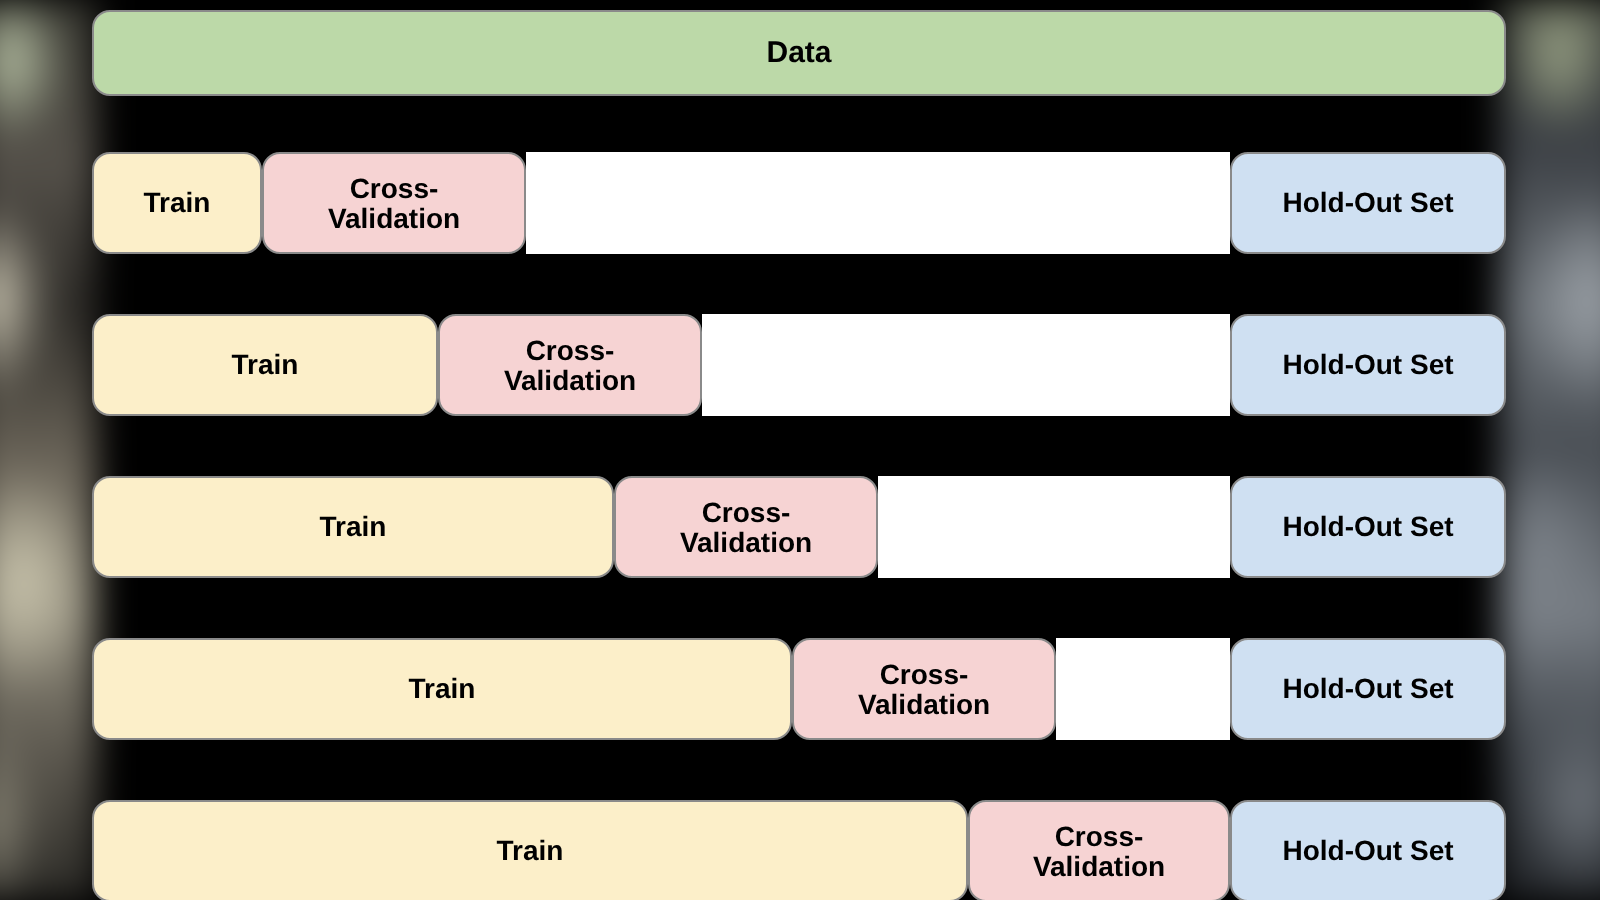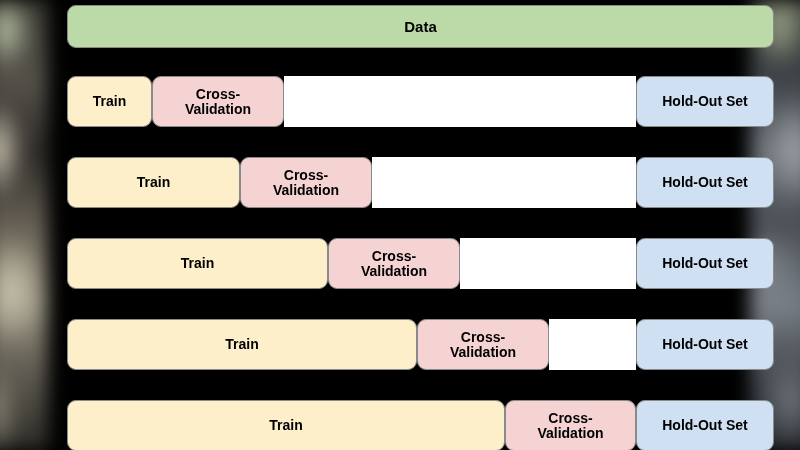--- a/index.html
+++ b/index.html
@@ -58,21 +58,20 @@
     top: 0;
     width: 707px;
     height: 450px;
     z-index: 2;
   }
 
   .row {
     position: absolute;
     left: 0;
     width: 707px;
-    margin-left: 21px;
   }
 
   .seg {
     position: absolute;
     top: 0;
     height: 100%;
     box-sizing: border-box;
     border: 1px solid #8a8a8a;
     border-radius: 9px;
     display: flex;

